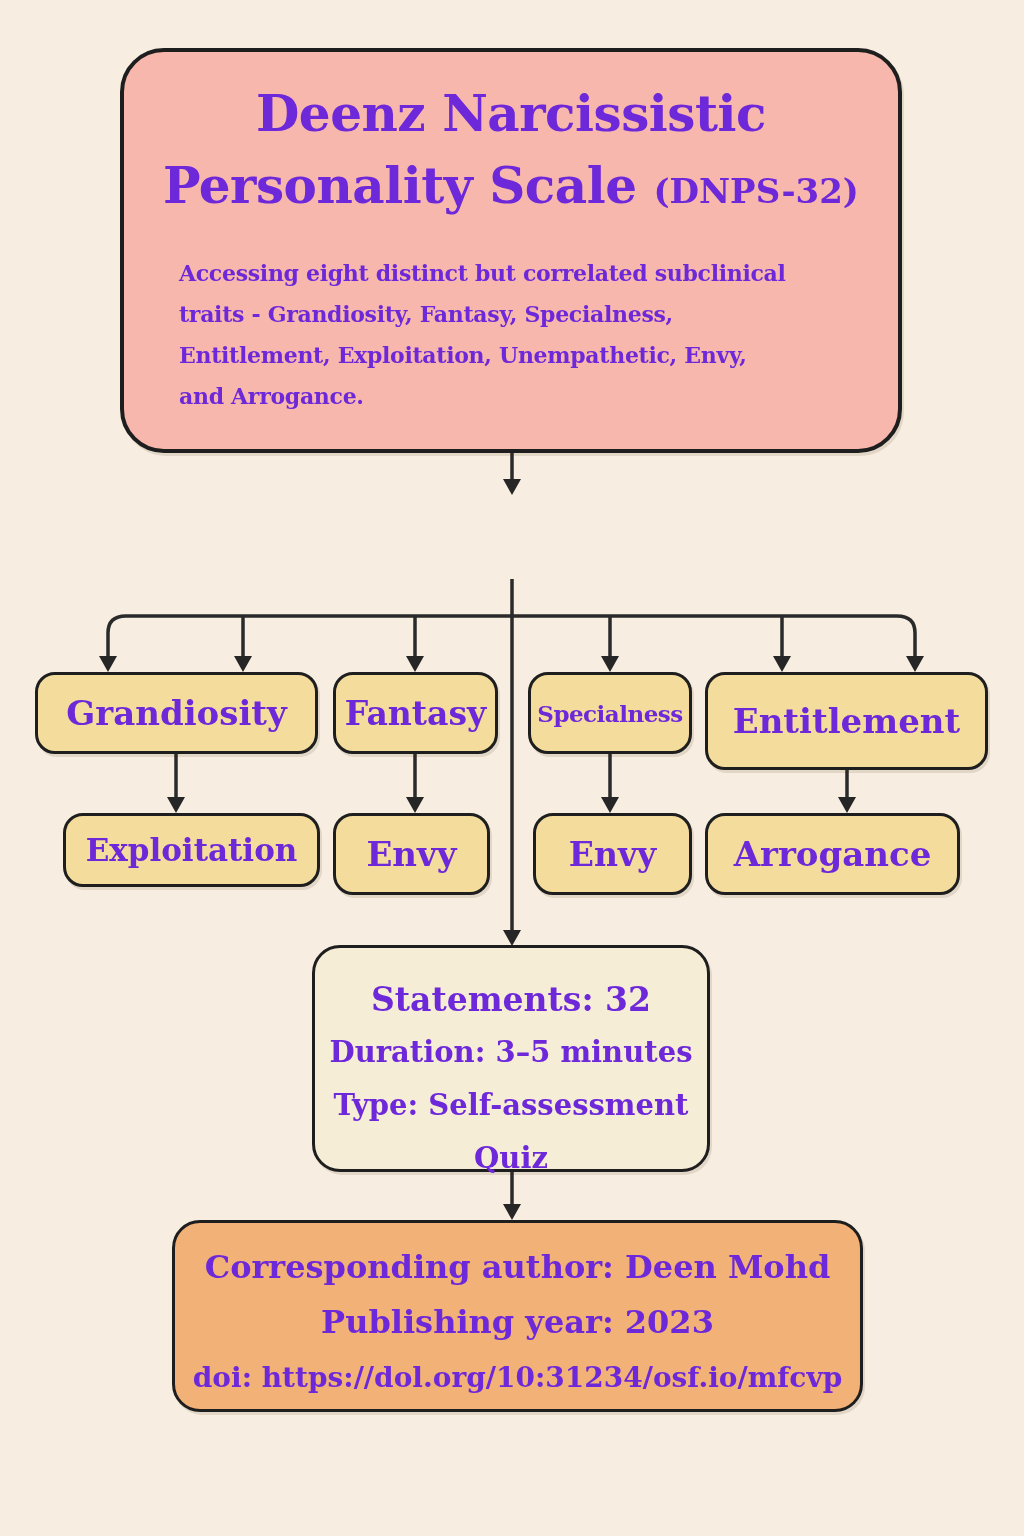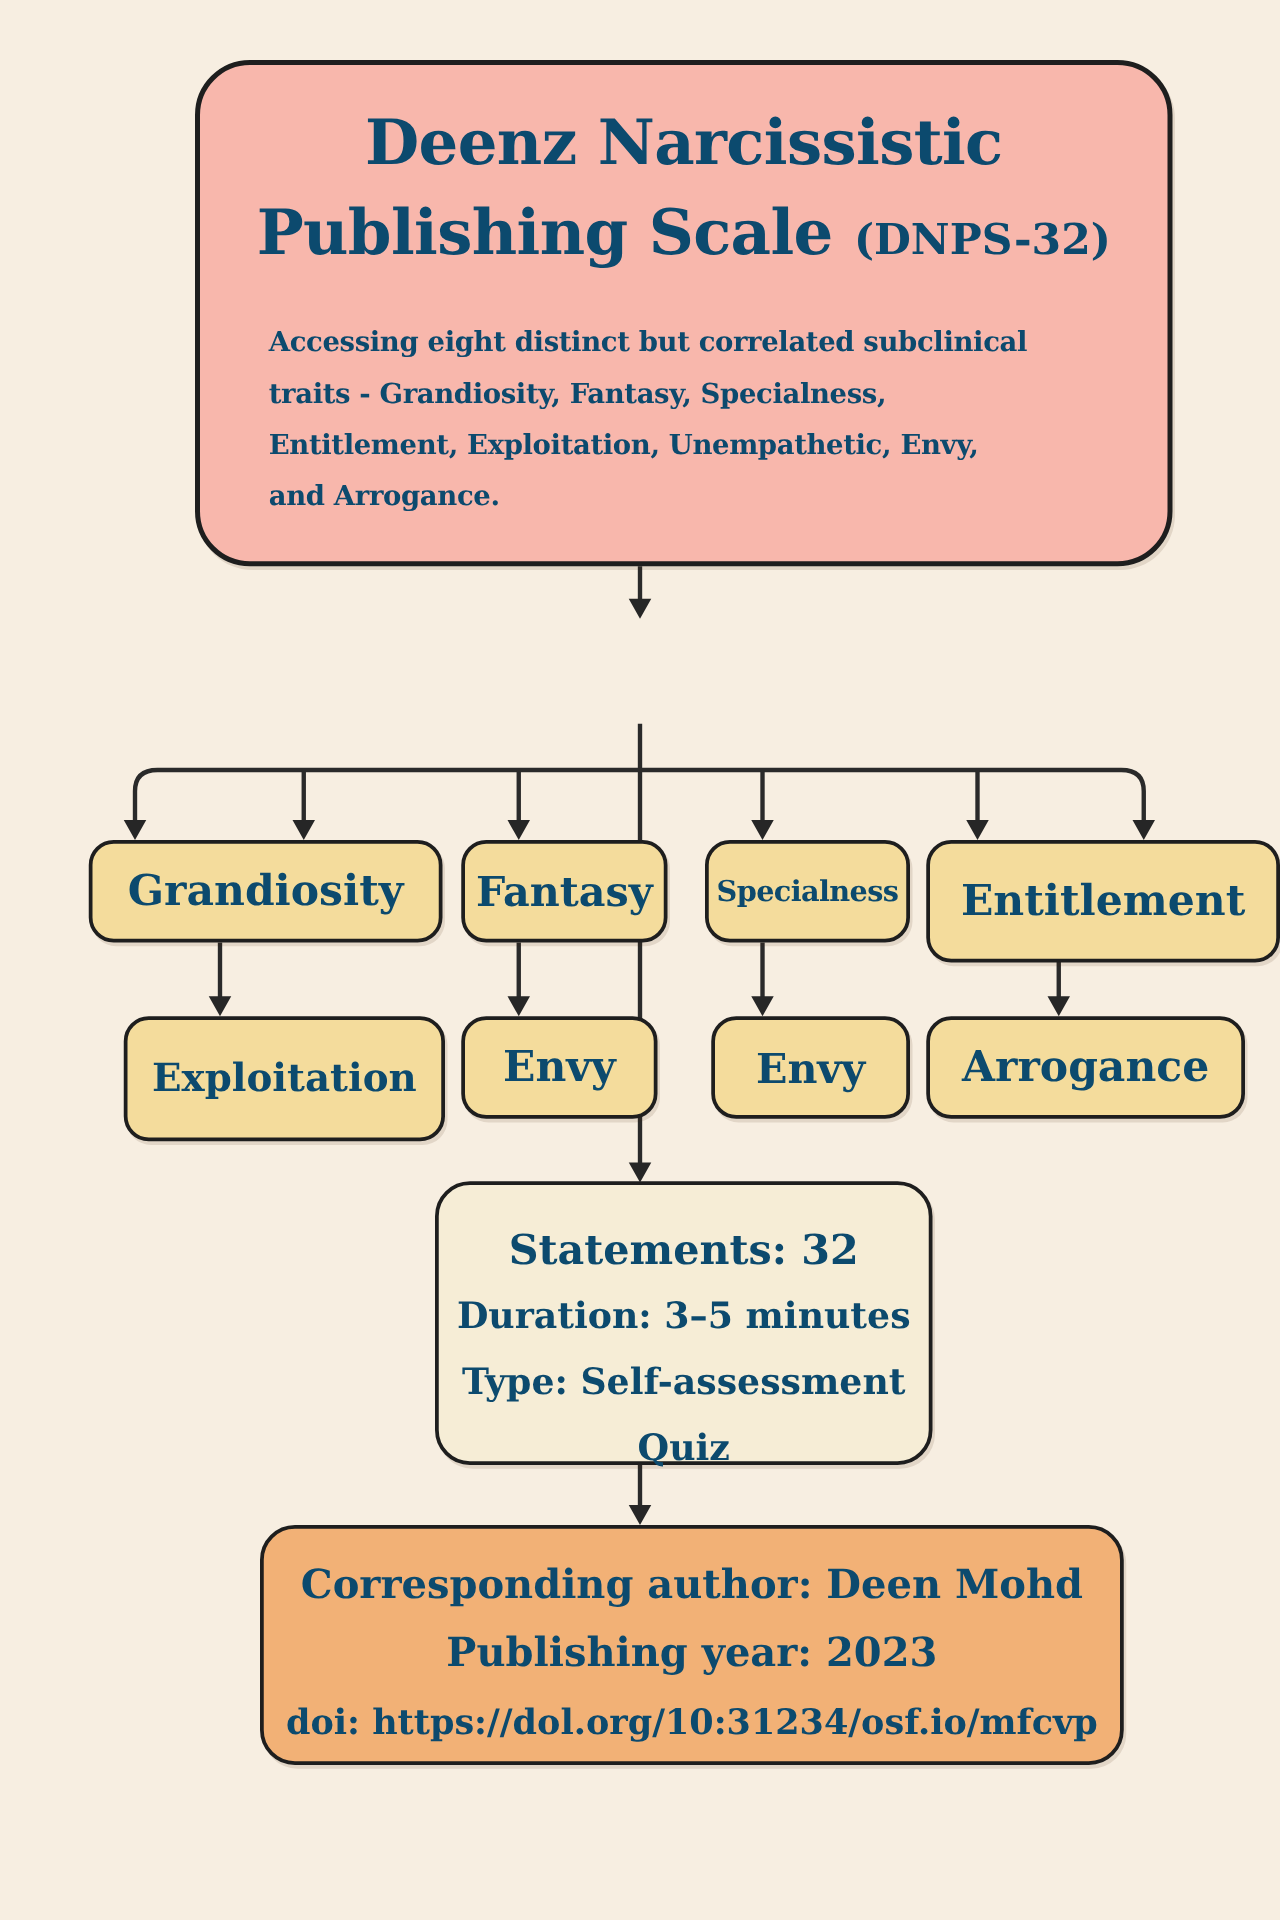--- a/index.html
+++ b/index.html
@@ -6,42 +6,41 @@
   .page{
     position:relative;width:1024px;height:1536px;margin:0 auto;
     background:#f7eee1;overflow:hidden;
     font-family:"DejaVu Serif", serif;color:#242424;
   }
   svg.connectors{position:absolute;left:0;top:0;z-index:0;pointer-events:none;}
   .box{
     position:absolute;box-sizing:border-box;z-index:1;
     border:3.5px solid #1e1e1e;border-radius:20px;background:#f4dc9c;
     display:flex;align-items:center;justify-content:center;
-    font-weight:700;color:#0c4a6e;
+    font-weight:700;color:#6d28d9;
     box-shadow:2px 3px 0 rgba(70,45,20,0.12);
-    margin-left:36px;
   }
   
   .header-card{
     left:120px;top:48px;width:782px;height:405px;border-radius:44px;
     background:#f8b7ac;border-width:4px;display:block;
   }
   .title{margin-top:26px;text-align:center;font-size:50px;line-height:72px;letter-spacing:-0.5px;}
   .title-suffix{font-size:34px;letter-spacing:0;}
   .description{margin-top:26px;padding-left:55px;font-size:22px;line-height:41px;letter-spacing:-0.3px;}
   .description div{white-space:nowrap;}
   
   .core-box{left:322px;top:495px;width:380px;height:84px;border-radius:24px;font-size:36px;}
   
   .b-grand  {left:35px; top:672px;width:283px;height:82px;font-size:34px;}
   .b-fantasy{left:333px;top:672px;width:165px;height:82px;font-size:33px;}
   .b-special{left:528px;top:672px;width:164px;height:82px;font-size:23px;letter-spacing:-0.5px;}
   .b-entitle{left:705px;top:672px;width:283px;height:98px;font-size:34px;}
   
-  .b-exploit{left:63px; top:813px;width:257px;height:100px;font-size:31px;}
+  .b-exploit{left:63px; top:813px;width:257px;height:74px;font-size:31px;}
   .b-envy1  {left:333px;top:813px;width:157px;height:82px;font-size:34px;}
   .b-envy2  {left:533px;top:813px;width:159px;height:82px;font-size:33px;}
   .b-arrog  {left:705px;top:813px;width:255px;height:82px;font-size:34px;}
   
   .stats-box{
     left:312px;top:945px;width:398px;height:227px;border-radius:28px;
     background:#f6edd6;display:block;text-align:center;padding-top:25px;
   }
   .stats-box div{line-height:53px;font-size:29px;white-space:nowrap;}
   .stats-box div.first{font-size:33px;}
@@ -92,21 +91,21 @@
       <polygon points="406,797 424,797 415,813"></polygon>
       <polygon points="601,797 619,797 610,813"></polygon>
       <polygon points="838,797 856,797 847,813"></polygon>
       <polygon points="503,1204 521,1204 512,1220"></polygon>
     </g>
   </svg>
 
   <div class="box header-card">
     <div class="title">
       <div>Deenz Narcissistic</div>
-      <div><span>Publishing Scale</span>
+      <div><span>Personality Scale</span>
         <span class="title-suffix">(DNPS-32)</span></div>
     </div>
     <div class="description">
       <div>Accessing eight distinct but correlated subclinical</div>
       <div>traits - Grandiosity, Fantasy, Specialness,</div>
       <div>Entitlement, Exploitation, Unempathetic, Envy,</div>
       <div>and Arrogance.</div>
     </div>
   </div>
 

